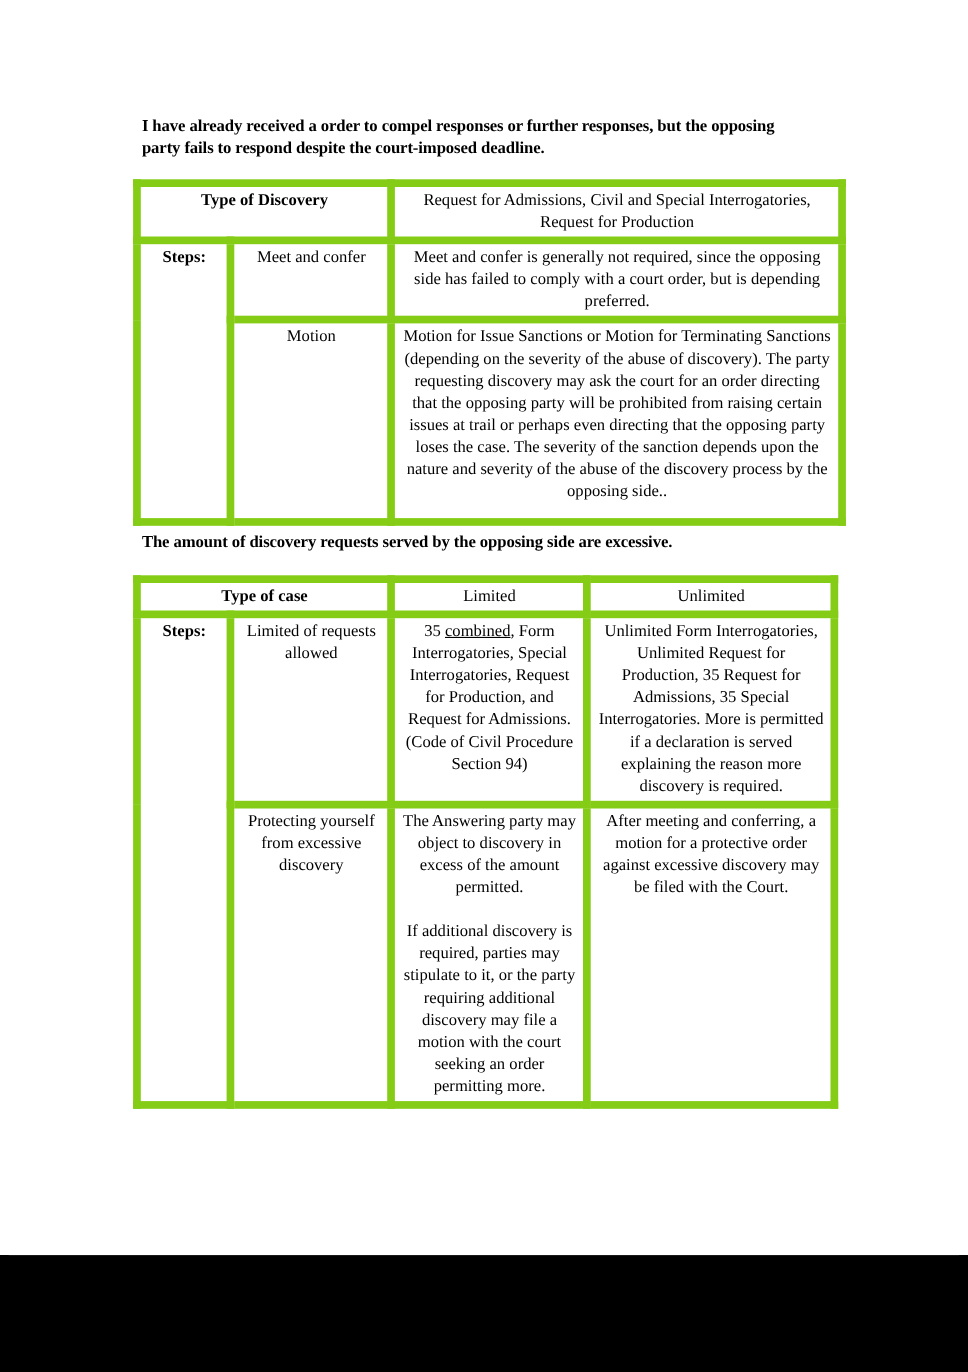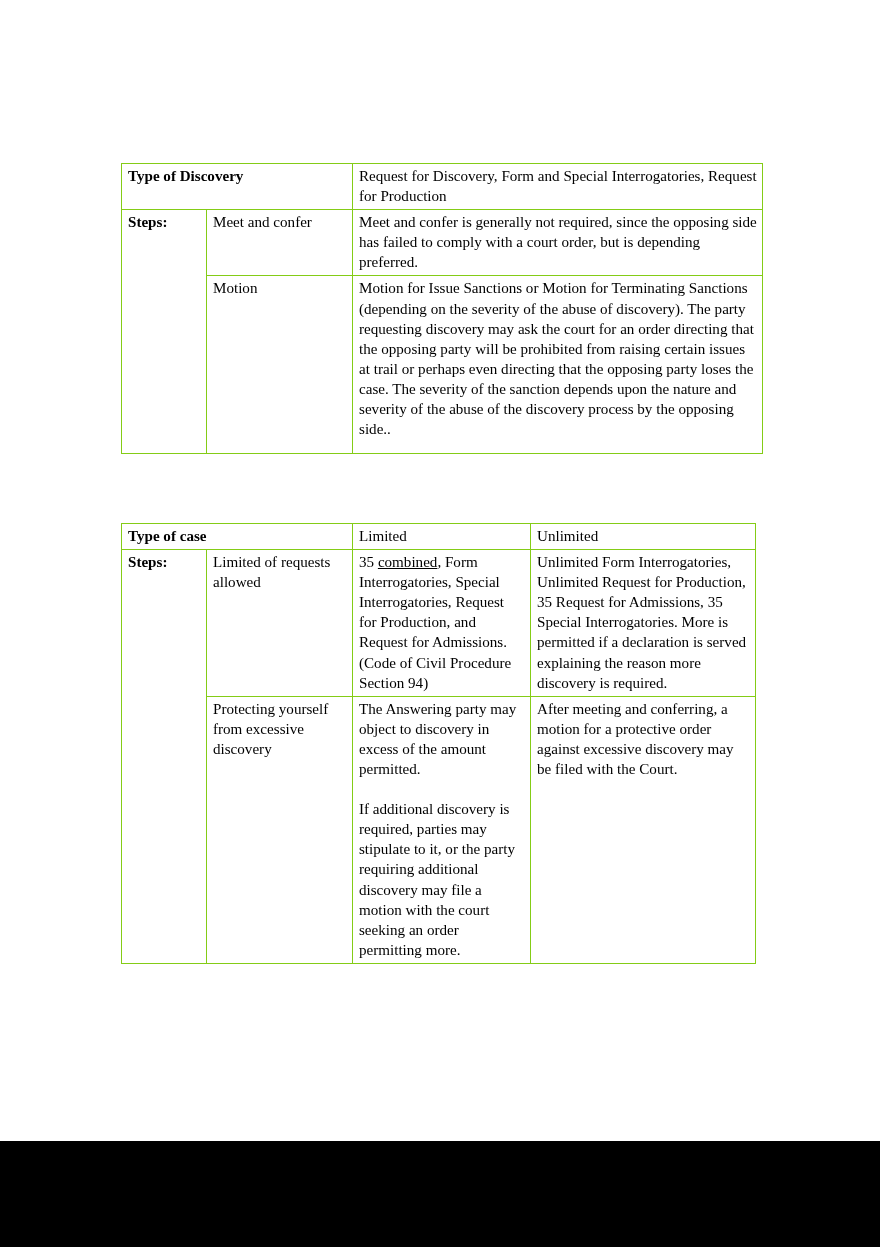--- a/index.html
+++ b/index.html
@@ -38,23 +38,24 @@
 
   
   table.doc-table {
     position: absolute;
     border-collapse: collapse;
     table-layout: fixed;
     font-size: 15.1px;
     line-height: 20.1px;
   }
   table.doc-table td {
-    border: 1px solid #84cc16;
+    border: 7px solid #84cc16;
     vertical-align: top;
     padding: 2px 5px 3px 6px;
+    text-align: center;
   }
   table.doc-table td.bold {
     font-weight: bold;
   }
   table.doc-table td p {
     margin: 0;
   }
   table.doc-table td p.gap {
     margin-top: 20px;
   }
@@ -118,44 +119,46 @@
     width: 864px;
     height: 6px;
     background: #000000;
   }
 </style>
 </head>
 <body>
 
 <div class="page">
 
+  <div class="section-heading" id="heading-1">I have already received a order to compel responses or further responses, but the opposing party fails to respond despite the court-imposed deadline.</div>
 
   <table class="doc-table" id="table-1">
     <colgroup>
       <col class="c1">
         <col class="c2">
         <col class="c3">
     </colgroup>
     <tbody>
       <tr>
         <td class="bold" colspan="2">Type of Discovery</td>
-        <td>Request for Discovery, Form and Special Interrogatories, Request for Production</td>
+        <td>Request for Admissions, Civil and Special Interrogatories, Request for Production</td>
       </tr>
       <tr>
         <td class="bold" rowspan="2">Steps:</td>
         <td>Meet and confer</td>
         <td>Meet and confer is generally not required, since the opposing side has failed to comply with a court order, but is depending preferred.</td>
       </tr>
       <tr>
         <td class="h-motion">Motion</td>
         <td>Motion for Issue Sanctions or Motion for Terminating Sanctions (depending on the severity of the abuse of discovery).  The party requesting discovery may ask the court for an order directing that the opposing party will be prohibited from raising certain issues at trail or perhaps even directing that the opposing party loses the case.  The severity of the sanction depends upon the nature and severity of the abuse of the discovery process by the opposing side..</td>
       </tr>
     </tbody>
   </table>
 
+  <div class="section-heading" id="heading-2">The amount of discovery requests served by the opposing side are excessive.</div>
 
   <table class="doc-table" id="table-2">
     <colgroup>
       <col class="d1">
         <col class="d2">
         <col class="d3">
         <col class="d4">
     </colgroup>
     <tbody>
       <tr>

